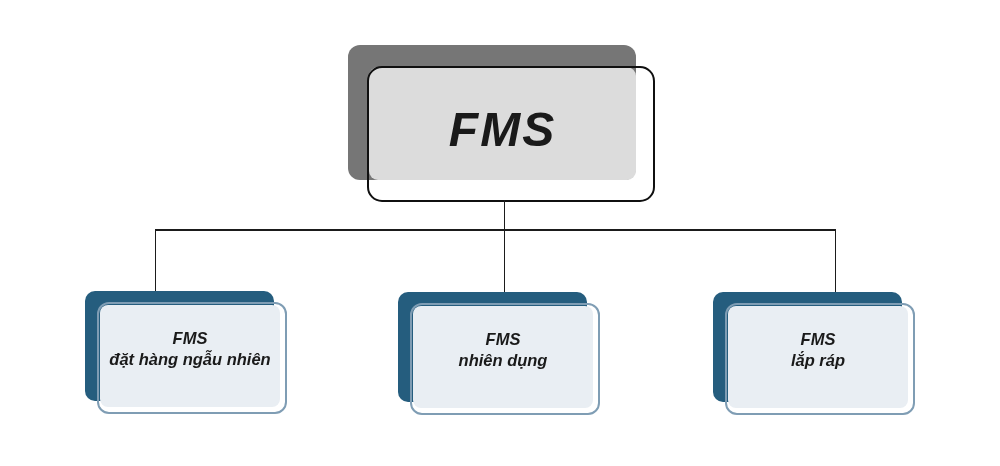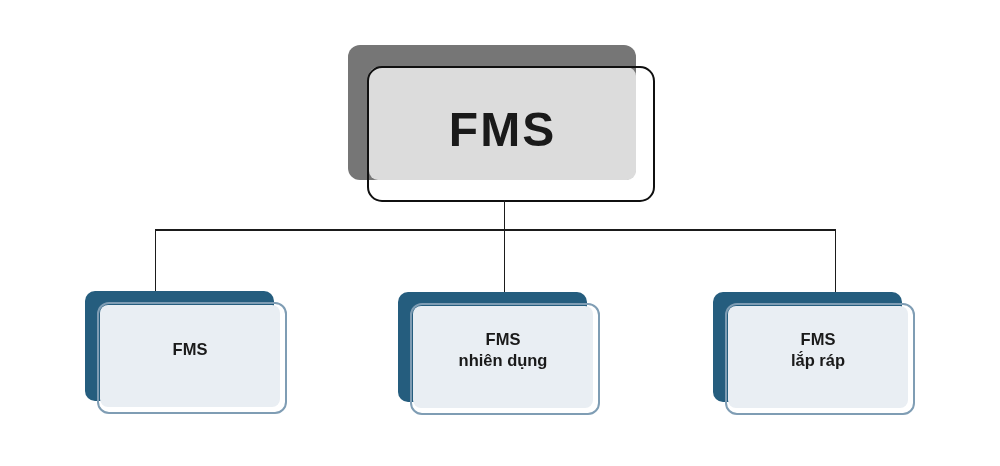--- a/index.html
+++ b/index.html
@@ -9,21 +9,21 @@
   }
   .stage {
     position: relative;
     width: 1000px;
     height: 466px;
     background: var(--background, #ffffff);
     overflow: hidden;
   }
   .node { position: absolute; }
   .node .shadow { position: absolute; }
-  .node .fill { position: absolute; display: flex; align-items: center; justify-content: center; }
+  .node .fill { position: absolute; display: flex; align-items: center; justify-content: center; font-style: italic; }
   .node .outline { position: absolute; background: transparent; }
 
   
   .root { left: 348px; top: 45px; width: 312px; height: 160px; }
   .root .shadow {
     left: 0; top: 0; width: 288px; height: 135px;
     background: var(--root-shadow, #767676);
     border-radius: 12px;
   }
   .root .fill {
@@ -103,20 +103,21 @@
   <div class="line h trunk-h"></div>
   <div class="line v stub-left"></div>
   <div class="line v stub-mid"></div>
   <div class="line v stub-right"></div>
 
   <div class="node child child-1">
     <div class="shadow"></div>
     <div class="fill">
       <div class="child-label">
         <div>FMS</div>
+        <div>đặt hàng ngẫu nhiên</div>
       </div>
     </div>
     <div class="outline"></div>
   </div>
 
   <div class="node child child-2">
     <div class="shadow"></div>
     <div class="fill">
       <div class="child-label">
         <div>FMS</div>

